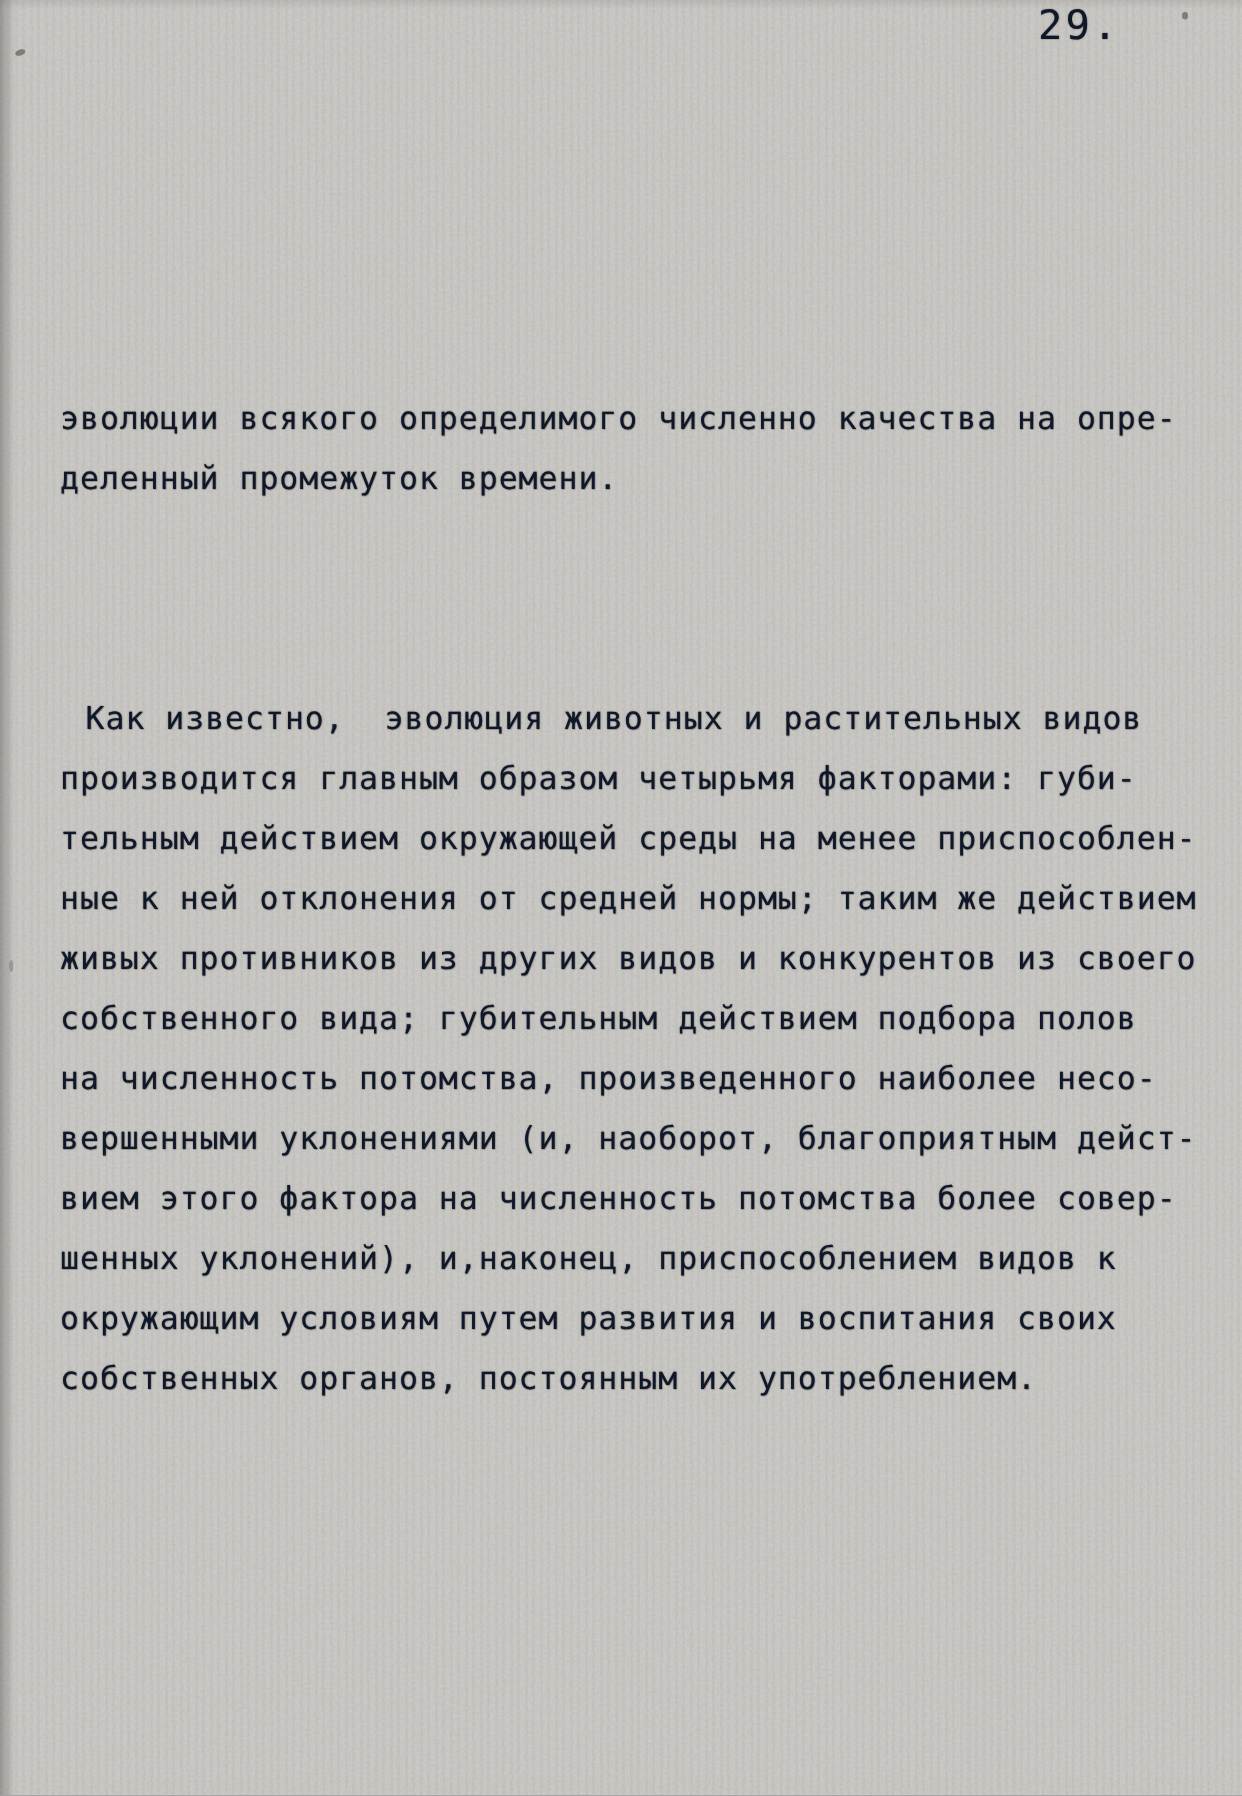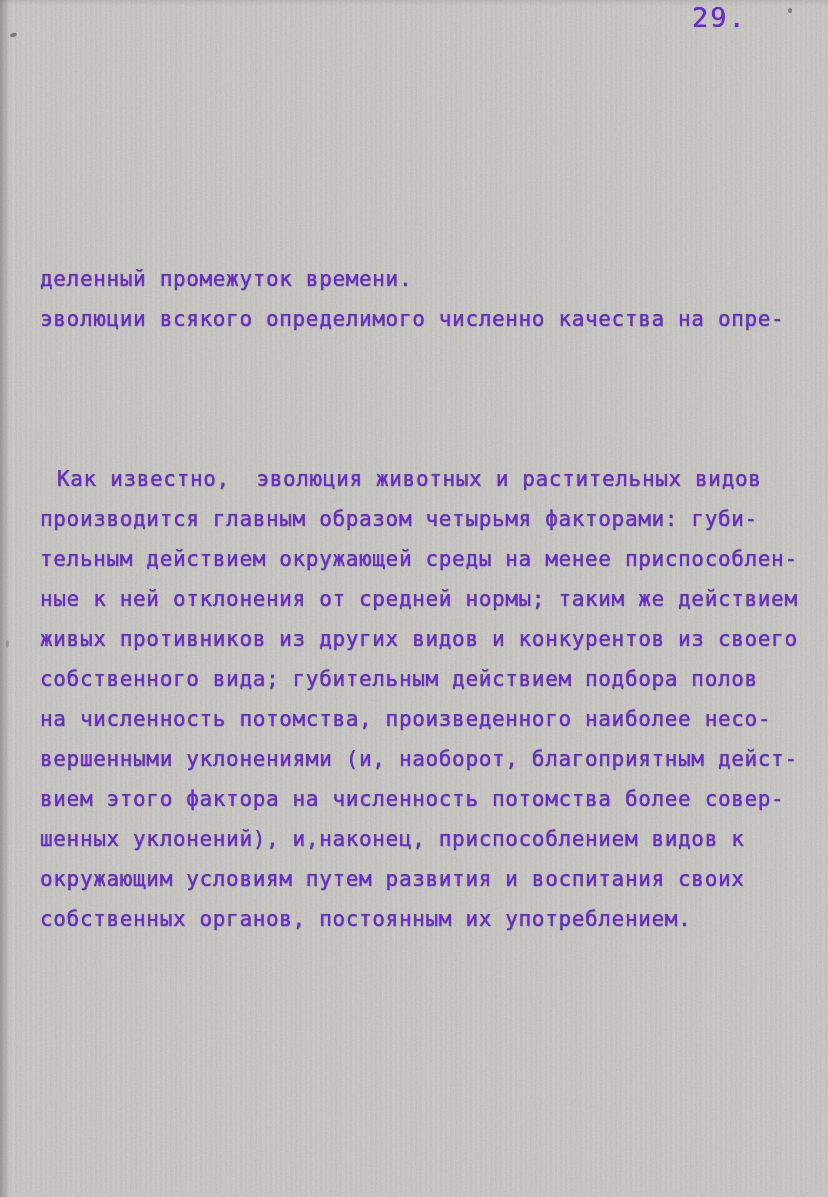--- a/index.html
+++ b/index.html
@@ -2,21 +2,21 @@
 <html><head>
 <meta charset="utf-8">
 <style>
   html,body{margin:0;padding:0;background:#8a8a88;}
   .page{
     position:relative;
     width:828px;height:1197px;
     background:#cdccc8;
     overflow:hidden;
     font-family:"DejaVu Sans Mono", monospace;
-    color:#6d28d9;
+    color:#0f172a;
   }
   .grain{position:absolute;left:0;top:0;pointer-events:none;opacity:.5;}
   .scan-stripes{
     position:absolute;inset:0;pointer-events:none;
     background:repeating-linear-gradient(90deg,
       rgba(0,0,0,0.02) 0 2px, rgba(255,255,255,0.025) 2px 5px);
   }
   .edge-left{
     position:absolute;left:0;top:0;bottom:0;width:10px;pointer-events:none;
     background:linear-gradient(90deg, rgba(50,48,44,.30), rgba(50,48,44,0));
@@ -60,21 +60,21 @@
   <div class="edge-left"></div>
   <div class="edge-top"></div>
   <div class="speck s1"></div>
   <div class="speck s2"></div>
   <div class="speck s3"></div>
 
   <div class="page-number">29.</div>
 
   <div class="text">
 
-    <div class="para no-indent"><div>деленный промежуток времени.</div><div>эволюции всякого определимого численно качества на опре-</div></div>
+    <div class="para no-indent"><div>эволюции всякого определимого численно качества на опре-</div><div>деленный промежуток времени.</div></div>
 
     <div class="para"><div>Как известно,  эволюция животных и растительных видов</div><div>производится главным образом четырьмя факторами: губи-</div><div>тельным действием окружающей среды на менее приспособлен-</div><div>ные к ней отклонения от средней нормы; таким же действием</div><div>живых противников из других видов и конкурентов из своего</div><div>собственного вида; губительным действием подбора полов</div><div>на численность потомства, произведенного наиболее несо-</div><div>вершенными уклонениями (и, наоборот, благоприятным дейст-</div><div>вием этого фактора на численность потомства более совер-</div><div>шенных уклонений), и,наконец, приспособлением видов к</div><div>окружающим условиям путем развития и воспитания своих</div><div>собственных органов, постоянным их употреблением.</div></div>
 
 
     
 
     
 
     
 

